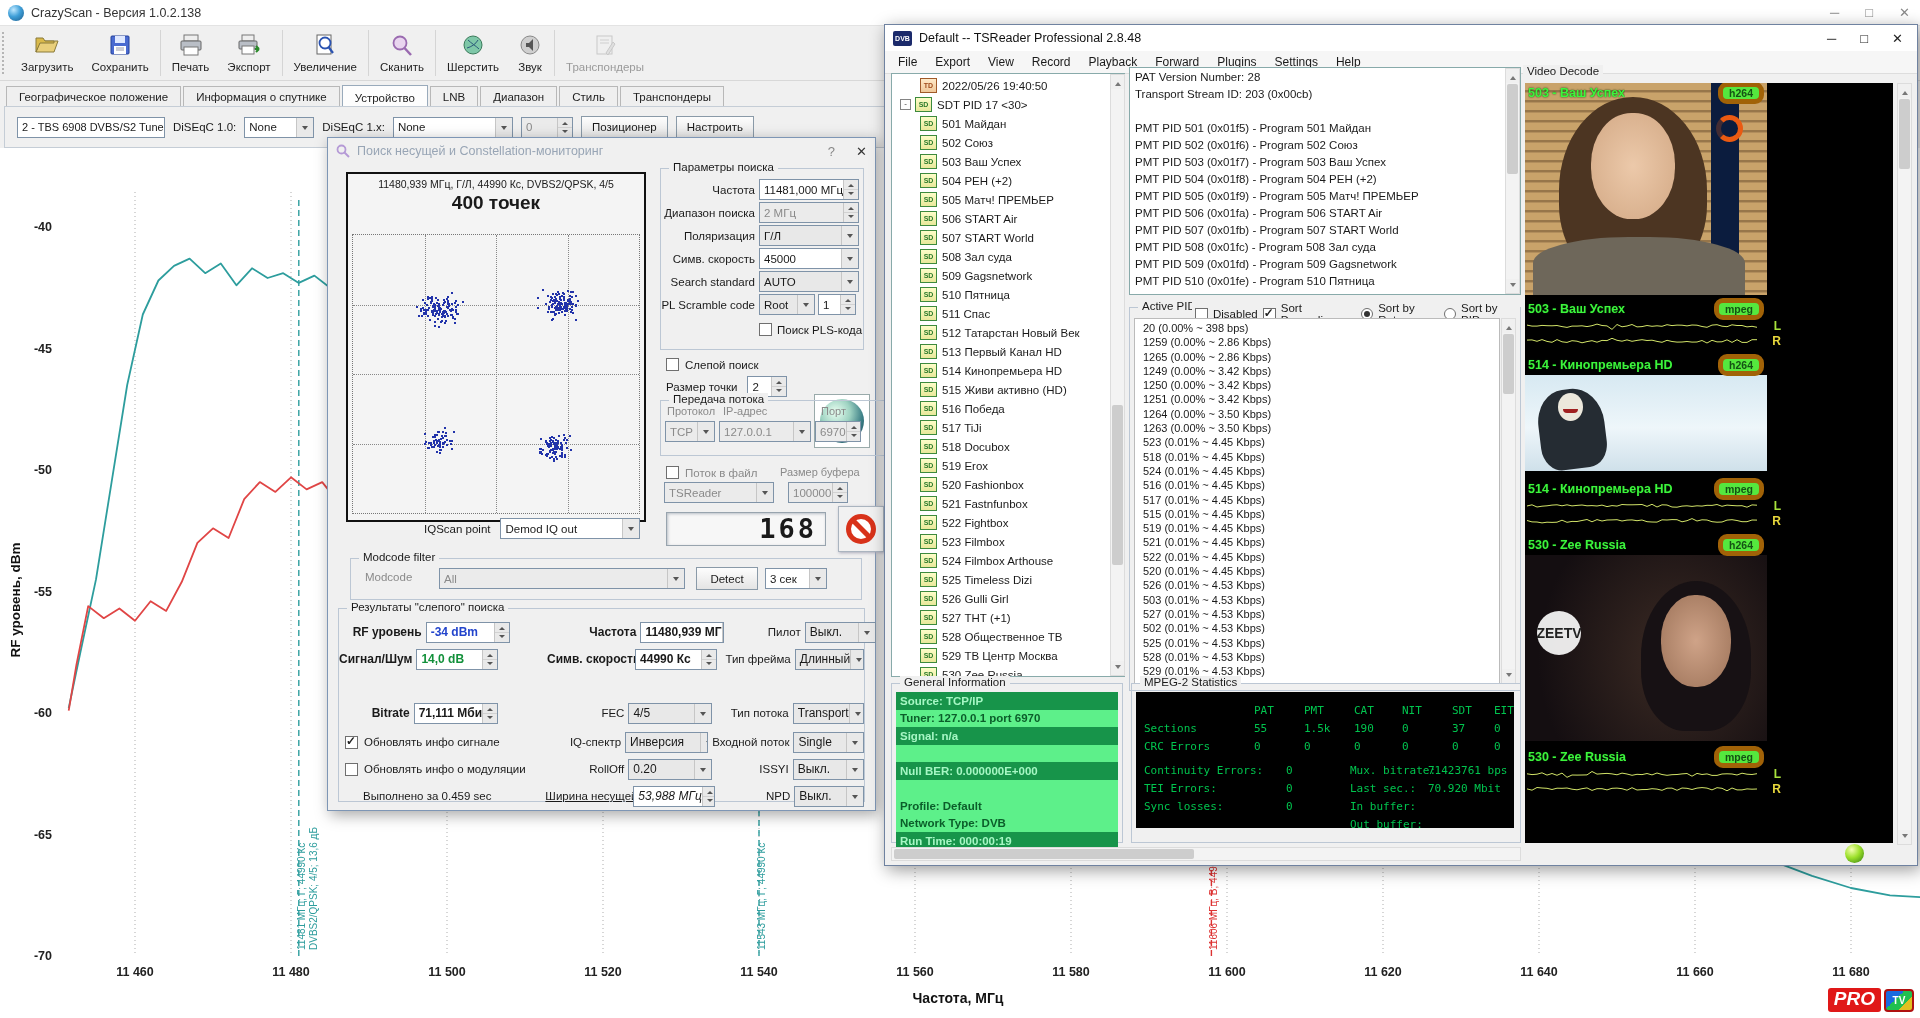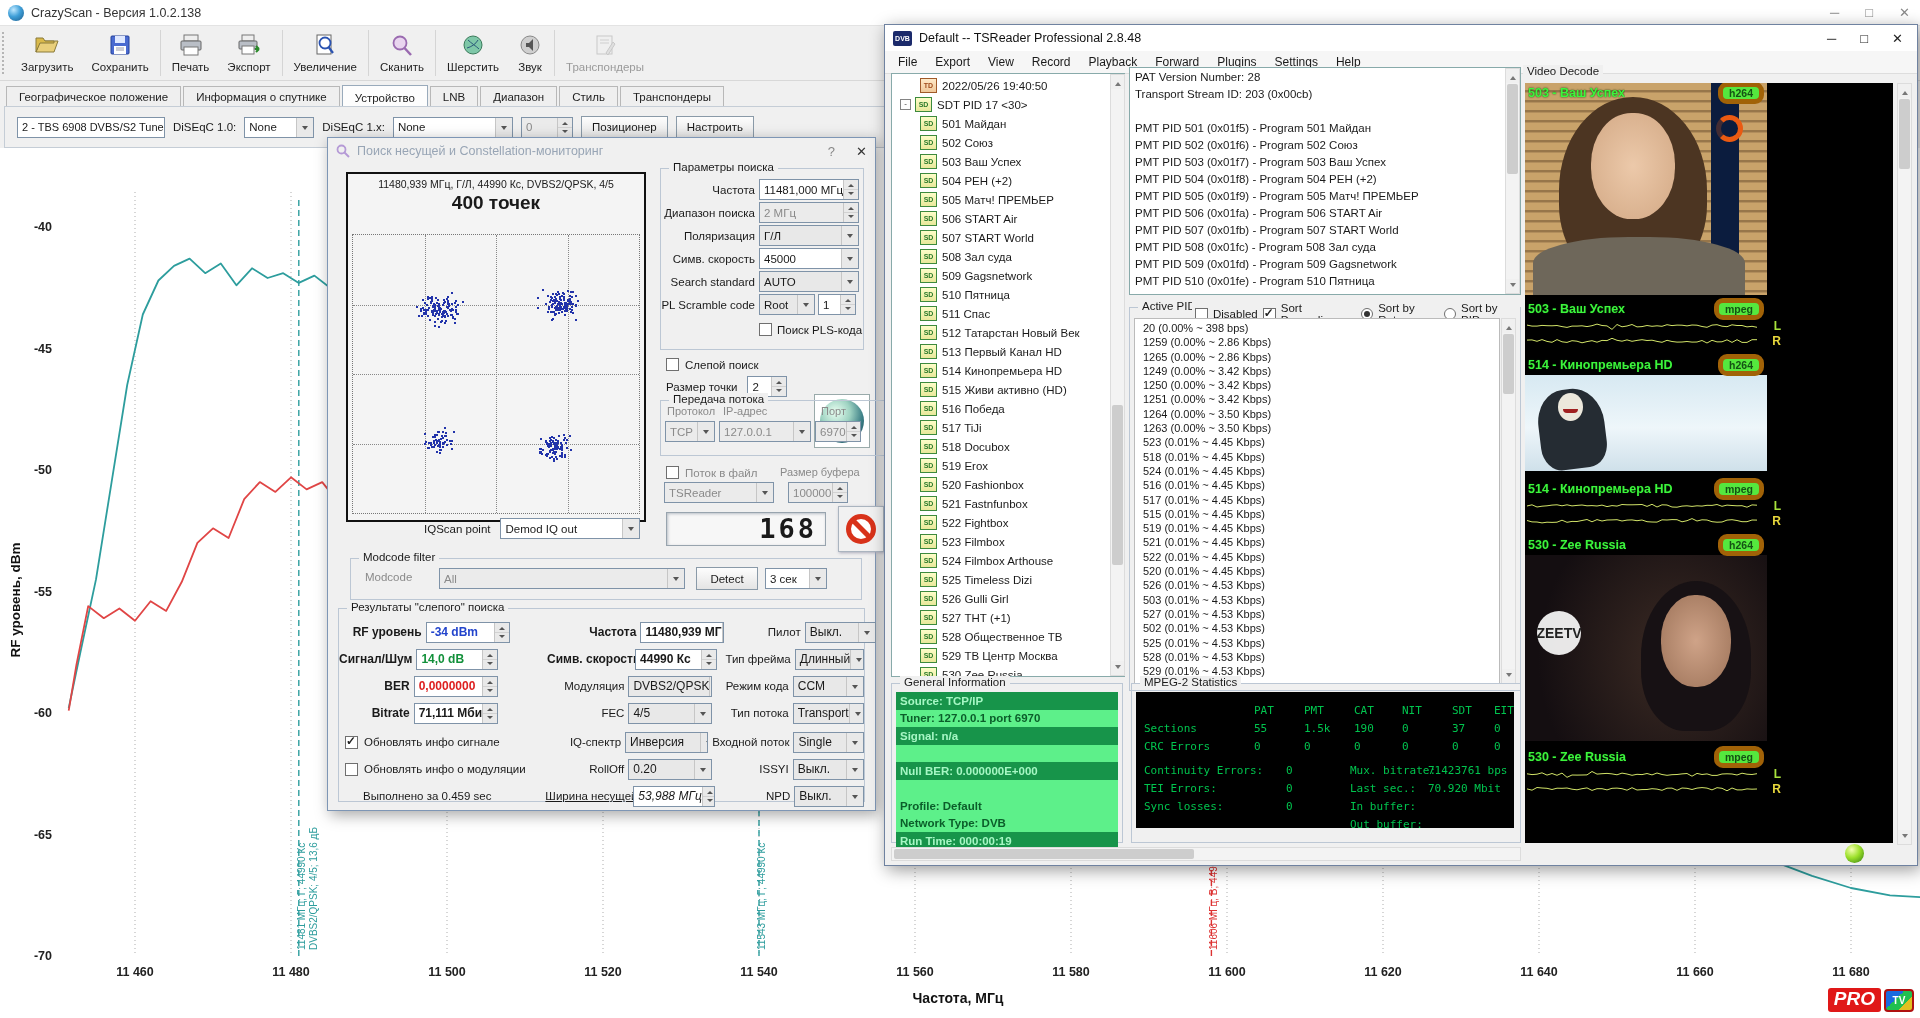--- a/index.html
+++ b/index.html
@@ -917,41 +917,20 @@
               <i class="up"></i>
               <i class="dn"></i>
             </span>
           </div>
           <span class="rl" style="width: 80px; margin-left: 4px;">Тип фрейма</span>
           <div class="combo" style="background: rgb(232, 232, 232); width: 78px; margin-left: 4px;">
             <span style="font-size: 12px;">Длинный</span>
             <span class="ar"></span>
           </div>
         </div>
-        <div class="rres" style="left: 0px; top: 66px; width: 525px;">
-          <span class="rl b" style="width: 78px;">BER</span>
-          <div class="spinb" style="width: 92px; margin-left: 4px;">
-            <span class="vred" style="font-size: 12px;">0,0000000</span>
-            <span class="ud">
-              <i class="up"></i>
-              <i class="dn"></i>
-            </span>
-          </div>
-          <span style="width: 56px;"></span>
-          <span class="rl" style="width: 84px;">Модуляция</span>
-          <div class="combo" style="background: rgb(232, 232, 232); width: 92px; margin-left: 4px;">
-            <span style="font-size: 12px;">DVBS2/QPSK</span>
-            <span class="ar"></span>
-          </div>
-          <span class="rl" style="width: 80px; margin-left: 4px;">Режим кода</span>
-          <div class="combo" style="background: rgb(232, 232, 232); width: 78px; margin-left: 4px;">
-            <span style="font-size: 12px;">CCM</span>
-            <span class="ar"></span>
-          </div>
-        </div>
         <div class="rres" style="left: 0px; top: 93px; width: 525px;">
           <span class="rl b" style="width: 78px;">Bitrate</span>
           <div class="spinb" style="width: 92px; margin-left: 4px;">
             <span class="vbold" style="font-size: 12px;">71,111 Мби</span>
             <span class="ud">
               <i class="up"></i>
               <i class="dn"></i>
             </span>
           </div>
           <span style="width: 56px;"></span>

